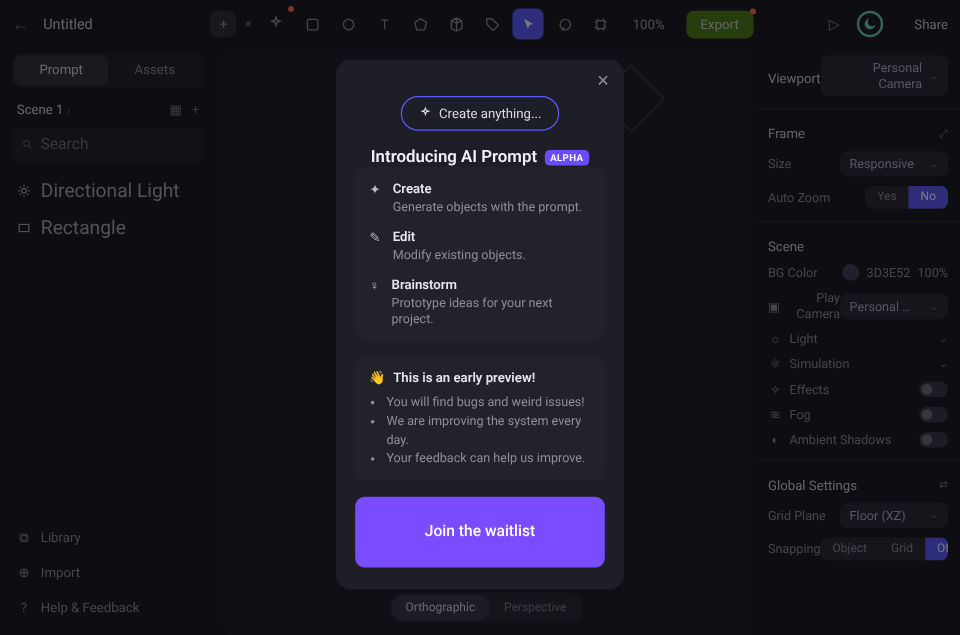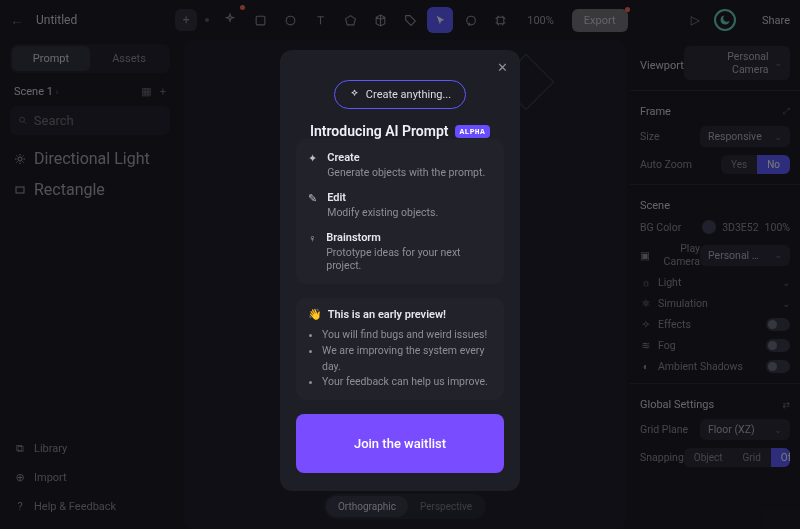--- a/index.html
+++ b/index.html
@@ -9,21 +9,21 @@
 .toolbar-left { display:flex; align-items:center; gap:8px; }
 .back-arrow { color:#6e6e78; font-size:14px; }
 .doc-title { color:#d0d0d6; font-size:12px; margin-left:4px; }
 .plus-tab { background:#2a2a32; width:22px; height:22px; display:flex; align-items:center; justify-content:center; border-radius:6px; color:#8e8e96; font-size:12px; margin-left:90px;}
 .tool-group { display:flex; align-items:center; gap:4px; }
 .divider-dot { width:4px; height:4px; background:#5a5a62; border-radius:50%; }
 .notif-dot { position:absolute; top:-2px; right:-2px; width:5px; height:5px; background:#ff6b4a; border-radius:50%; }
 .tool-btn { width:26px; height:26px; display:flex; align-items:center; justify-content:center; border-radius:6px; position:relative; color:#8e8e96; }
 .tool-btn.active { background:#5a5aff; color:#fff; }
 .zoom-label { color:#9ea0aa; font-size:11px; margin-left:6px; }
-.export-btn { background:#737373; padding:5px 12px; border-radius:6px; color:#cfd0d8; font-size:11px; position:relative; margin-left:10px;}
+.export-btn { background:#4d7c0f; padding:5px 12px; border-radius:6px; color:#cfd0d8; font-size:11px; position:relative; margin-left:10px;}
 .spacer { flex:1; }
 .play-btn { color:#8e8e96; font-size:12px; margin-right:6px; }
 .moon-btn { width:22px; height:22px; border-radius:50%; border:2px solid #6ed4c0; display:flex; align-items:center; justify-content:center; }
 .share-btn { color:#cfd0d8; font-size:11px; margin-left:18px; }
 .body-row { display:flex; flex:1; min-height:0; }
 .sidebar { width:180px; display:flex; flex-direction:column; padding:4px 10px; }
 .tabs { display:flex; background:#1c1c22; border-radius:8px; padding:2px; margin-bottom:8px; }
 .tab { flex:1; text-align:center; padding:6px 0; font-size:11px; color:#8e8e96; border-radius:6px; }
 .tab.active { background:#2e2e36; color:#dcdce2; }
 .scene-row { display:flex; align-items:center; justify-content:space-between; padding:4px 4px 8px 4px; }
@@ -53,21 +53,21 @@
 .toggle::after { content:""; position:absolute; width:9px; height:9px; background:#6e6e78; border-radius:50%; top:2px; left:2px; }
 .chev { font-size:9px; color:#6e6e78; }
 .ico { display:inline-flex; width:12px; height:12px; align-items:center; justify-content:center; }
 
 .overlay { position:absolute; inset:0; background:rgba(10,10,14,0.55); display:flex; align-items:flex-start; justify-content:center; padding-top:50px; }
 .modal { width:240px; background:#1e1e26; border-radius:12px; padding:16px 16px 18px; position:relative; display:flex; flex-direction:column; align-items:center; }
 .close-x { position:absolute; top:10px; right:12px; color:#8e8e96; font-size:13px; }
 .pill { border:1px solid #5a5aff; border-radius:16px; padding:7px 14px; display:flex; align-items:center; gap:6px; color:#dcdce6; font-size:11px; margin-top:14px; margin-bottom:14px; }
 .modal-title-row { display:flex; align-items:center; gap:6px; }
 .modal-title { color:#f0f0f6; font-size:14px; font-weight:600; }
-.alpha-badge { background:#6a4cff; color:#fff; font-size:8px; font-weight:700; padding:2px 5px; border-radius:4px; letter-spacing:0.3px;font-family:Liberation Mono, monospace;}
+.alpha-badge { background:#6a4cff; color:#fff; font-size:8px; font-weight:700; padding:2px 5px; border-radius:4px; letter-spacing:0.3px;}
 .modal-sub { color:#8e8e96; font-size:11px; text-align:center; margin-top:6px; margin-bottom:14px; line-height:1.45; }
 .feat-box { background:#22222a; border-radius:10px; padding:12px 12px; width:100%; display:flex; flex-direction:column; gap:12px; margin-bottom:14px; }
 .feat { display:flex; gap:10px; }
 .feat-ico { color:#bcbcc6; font-size:11px; margin-top:1px;}
 .feat-title { color:#e6e6ec; font-size:11px; font-weight:600; }
 .feat-sub { color:#8e8e96; font-size:10.5px; margin-top:2px; }
 .preview-box { background:#22222a; border-radius:10px; padding:10px 12px; width:100%; margin-bottom:14px; }
 .preview-title { color:#e6e6ec; font-size:11px; font-weight:600; display:flex; align-items:center; gap:6px; }
 .preview-list { list-style:disc; margin-left:14px; margin-top:6px; color:#8e8e96; font-size:10.5px; line-height:1.5; }
 .cta { width:100%; background:#7a4cff; color:#fff; text-align:center; padding:22px 0; border-radius:8px; font-size:13px; font-weight:500; }

